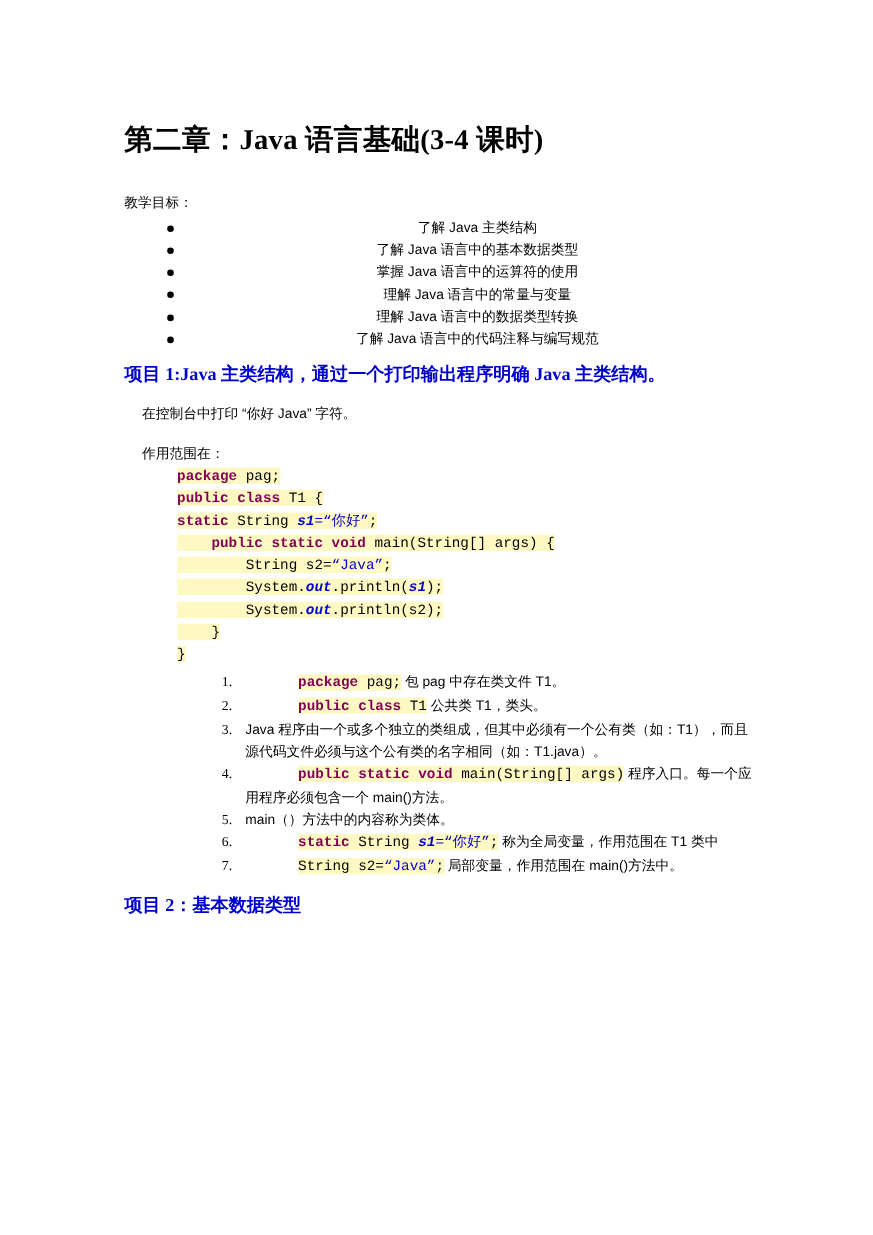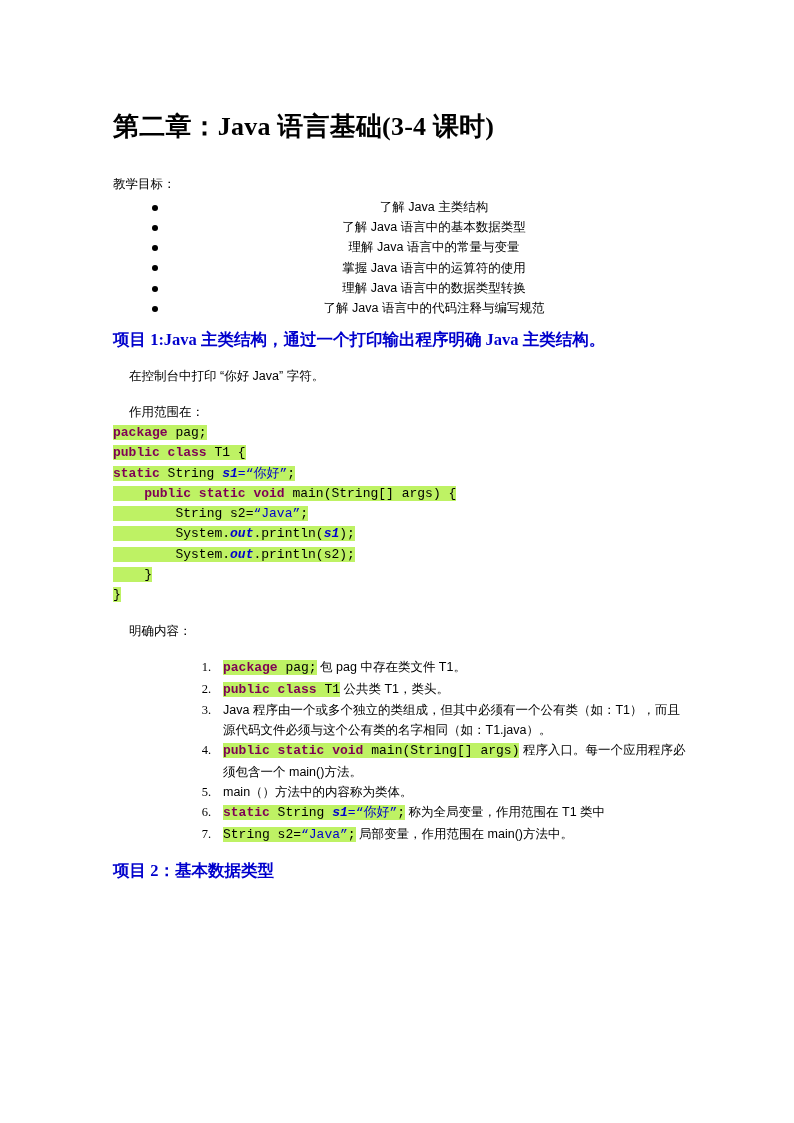--- a/index.html
+++ b/index.html
@@ -92,21 +92,22 @@
   
   .code-block {
     font-family: "Liberation Mono", "DejaVu Sans Mono", monospace;
     font-size: 13px;
     line-height: 1.56;
     margin: 1px 0 4px 0;
     white-space: pre;
   }
   .code-line { display: block; }
   .hl {
-    background: #bef264;
+    background: #fef9c3;
+    margin-left: 48px;
   }
   .kw {
     color: #7F0055;
     font-weight: bold;
   }
   .str {
     color: #0000CC;
   }
   .var-i {
     color: #0000CC;
@@ -164,44 +165,43 @@
     <li>
       <span class="bullet"></span>
       <span>了解 Java 主类结构</span>
     </li>
     <li>
       <span class="bullet"></span>
       <span>了解 Java 语言中的基本数据类型</span>
     </li>
     <li>
       <span class="bullet"></span>
+      <span>掌握 Java 语言中的运算符的使用</span>
+    </li>
+    <li>
+      <span class="bullet"></span>
       <span>理解 Java 语言中的常量与变量</span>
-    </li>
-    <li>
-      <span class="bullet"></span>
-      <span>掌握 Java 语言中的运算符的使用</span>
     </li>
     <li>
       <span class="bullet"></span>
       <span>理解 Java 语言中的数据类型转换</span>
     </li>
     <li>
       <span class="bullet"></span>
       <span>了解 Java 语言中的代码注释与编写规范</span>
     </li>
   </ul>
 
   <div class="proj-heading">项目 1:Java 主类结构，通过一个打印输出程序明确 Java 主类结构。</div>
 
   <p class="para tight">在控制台中打印 “你好 Java” 字符。</p>
   <p class="para tight">作用范围在：</p>
 
   <div class="code-block"><span class="code-line"><span class="hl"><span class="kw">package</span><span> pag;</span></span></span><span class="code-line"><span class="hl"><span class="kw">public class</span><span> T1 {</span></span></span><span class="code-line"><span class="hl"><span class="kw">static</span><span> String </span><span class="var-i">s1</span><span class="str">=“你好”</span><span>;</span></span></span><span class="code-line"><span class="hl"><span>    </span><span class="kw">public static void</span><span> main(String[] args) {</span></span></span><span class="code-line"><span class="hl"><span>        </span><span>String s2=</span><span class="str">“Java”</span><span>;</span></span></span><span class="code-line"><span class="hl"><span>        </span><span>System.</span><span class="fld-i">out</span><span>.println(</span><span class="var-i">s1</span><span>);</span></span></span><span class="code-line"><span class="hl"><span>        </span><span>System.</span><span class="fld-i">out</span><span>.println(s2);</span></span></span><span class="code-line"><span class="hl"><span>    }</span></span></span><span class="code-line"><span class="hl"><span>}</span></span></span></div>
 
-  <p class="para">明确内容：</p>
 
   <ol class="explain">
     <li><span class="hl code"><span class="kw">package</span><span> pag;</span></span><span> 包 pag 中存在类文件 T1。</span></li>
     <li><span class="hl code"><span class="kw">public class</span><span> T1</span></span><span> 公共类 T1，类头。</span></li>
     <li><span>Java 程序由一个或多个独立的类组成，但其中必须有一个公有类（如：T1），而且源代码文件必须与这个公有类的名字相同（如：T1.java）。</span></li>
     <li><span class="hl code"><span class="kw">public static void</span><span> main(String[] args)</span></span><span> 程序入口。每一个应用程序必须包含一个 main()方法。</span></li>
     <li><span>main（）方法中的内容称为类体。</span></li>
     <li><span class="hl code"><span class="kw">static</span><span> String </span><span class="var-i">s1</span><span class="str">=“你好”</span><span>;</span></span><span> 称为全局变量，作用范围在 T1 类中</span></li>
     <li><span class="hl code"><span>String s2=</span><span class="str">“Java”</span><span>;</span></span><span> 局部变量，作用范围在 main()方法中。</span></li>
   </ol>

